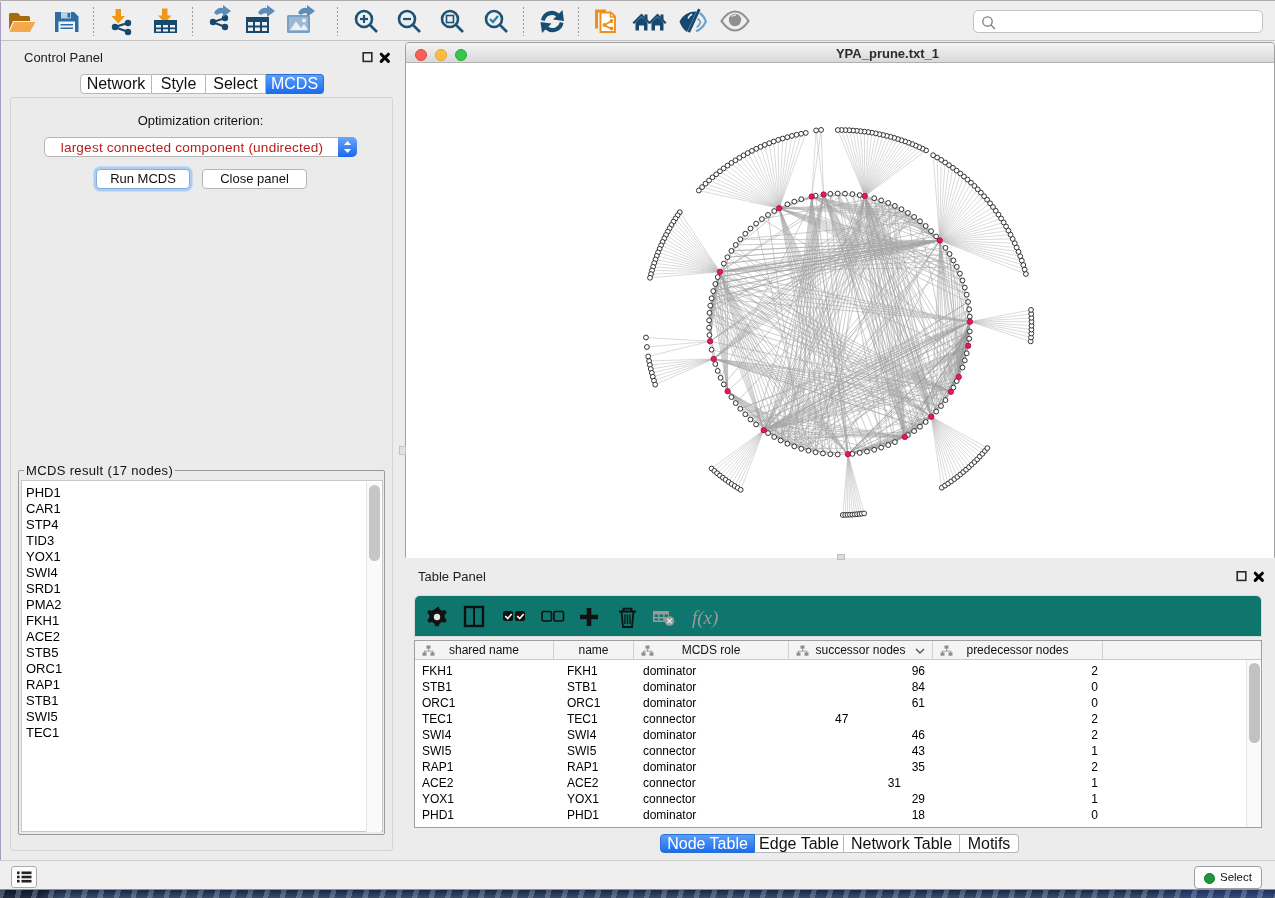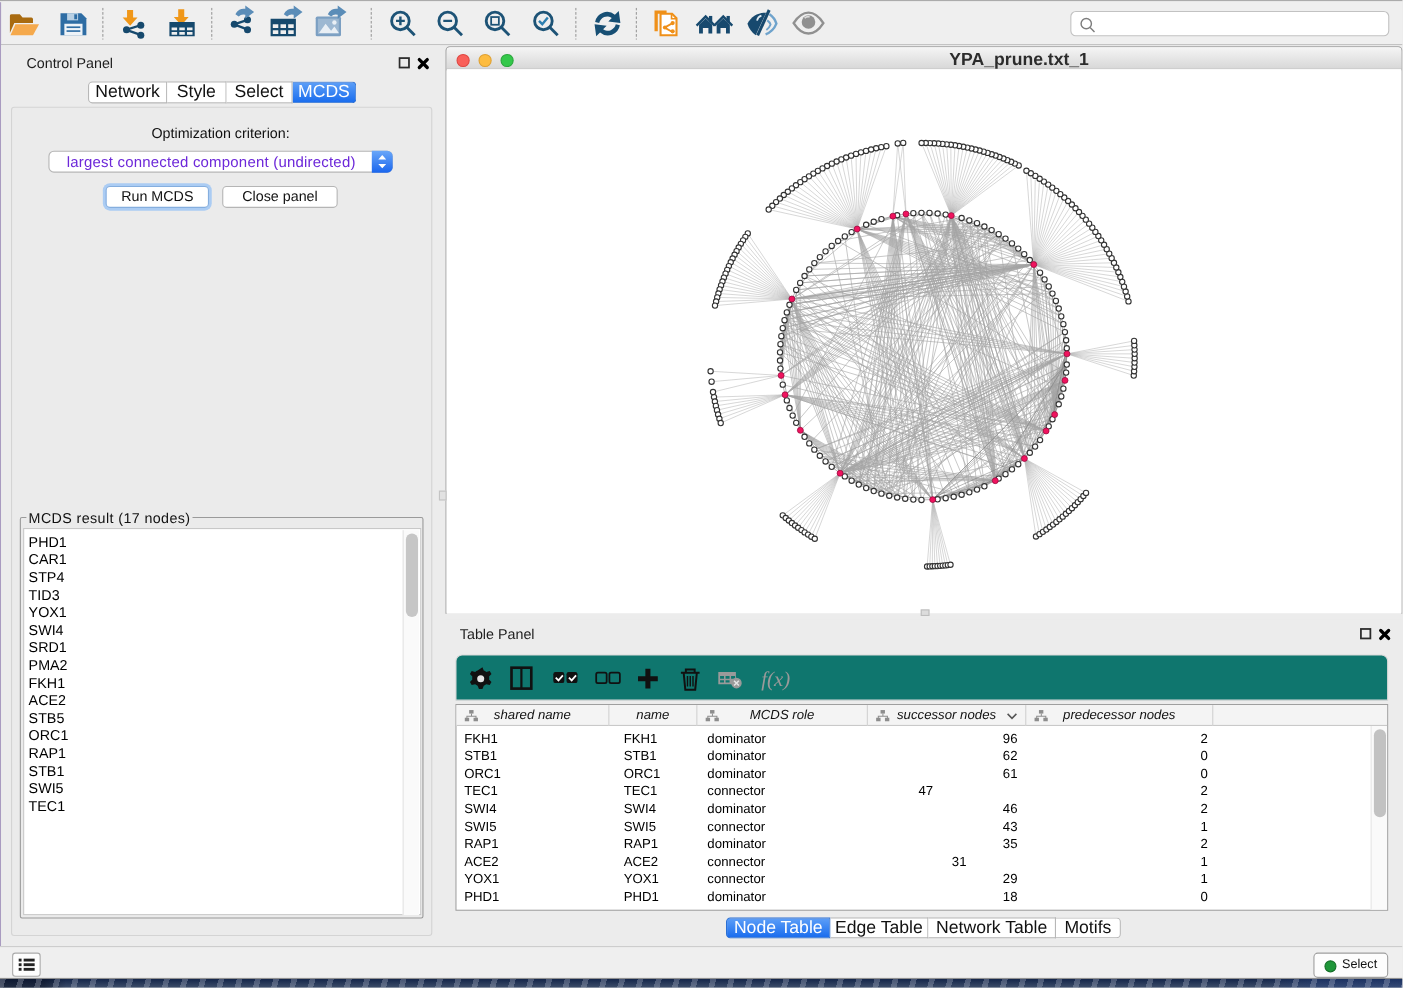--- a/index.html
+++ b/index.html
@@ -19,47 +19,47 @@
 #cpanel .title { position:absolute; left:23px; top:9px; font-size:13px; color:#1d1d1d; }
 .deco { position:absolute; font-size:13px; color:#000; }
 #tabpane { position:absolute; left:9px; top:56px; width:383px; height:754px; background:#ebebeb; border:1px solid #d4d4d4; border-radius:3px; }
 .tabs { position:absolute; display:flex; height:20px; font-size:16px; }
 .tabs .tab { background:#fff; border:1px solid #b7b7b7; border-left:none; color:#111; display:flex; align-items:center; justify-content:center; }
 .tabs .tab.first { border-left:1px solid #b7b7b7; border-radius:4px 0 0 4px; }
 .tabs .tab.last { border-radius:0 4px 4px 0; }
 .tabs .tab.sel { background:linear-gradient(#5c9ef7,#1a6dee); color:#fff; border-color:#2a6fd4; }
 #cptabs { left:79px; top:33px; }
 #optlabel { position:absolute; left:8px; top:72px; width:383px; text-align:center; font-size:13px; color:#111; }
-#dropdown { position:absolute; left:43px; top:96px; width:313px; height:20px; background:#fff; border:1px solid #b5b5b5; border-radius:5px; font-size:13px; color:#6d28d9; }
+#dropdown { position:absolute; left:43px; top:96px; width:313px; height:20px; background:#fff; border:1px solid #b5b5b5; border-radius:5px; font-size:13px; color:#b91c1c; }
 #dropdown .txt { position:absolute; left:0px; top:2px; width:294px; text-align:center; white-space:nowrap; font-size:13.6px; letter-spacing:0.2px; }
 #dropdown .cap { position:absolute; right:-1px; top:-1px; width:19px; height:20px; background:linear-gradient(#6aa7f8,#1a66ee); border-radius:0 5px 5px 0; }
 .btn { position:absolute; height:20px; background:#fff; border:1px solid #b5b5b5; border-radius:4px; font-size:13px; color:#111; text-align:center; line-height:18px; }
 #runbtn { left:95px; top:128px; width:94px; box-shadow:0 0 0 2.5px #abccf3; border-color:#85aede; }
 #closebtn { left:201px; top:128px; width:105px; }
 #fieldset { position:absolute; left:17px; top:429px; width:367px; height:365px; border:1px solid #9a9a9a; border-radius:2px; }
 #fieldset legend { position:absolute; top:-8px; left:5px; background:#ebebeb; padding:0 2px; font-size:13px; color:#111; letter-spacing:0.35px; }
 #mlist { position:absolute; left:2px; top:9px; width:362px; height:352px; padding-top:4px; background:#fff; border:1px solid #c8c8c8; font-size:13px; color:#000; }
 #mlist .it { padding-left:4px; height:16px; line-height:16px; }
 #mtrack { position:absolute; right:1px; top:1px; width:15px; height:350px; background:#fafafa; border-left:1px solid #e3e3e3; }
 #mthumb { position:absolute; left:2px; top:3px; width:11px; height:76px; background:#c6c6c6; border-radius:6px; }
 
 
 #netframe { left:405px; top:42px; width:870px; height:516px; background:#fff; border:1px solid #9f9f9f; border-radius:4px 4px 0 0; }
 #nettitle { position:absolute; left:0; top:0; width:868px; height:20px; background:linear-gradient(#f5f5f5,#d8d8d8); border-bottom:1px solid #b1b1b1; border-radius:4px 4px 0 0; }
-#nettitle .t { position:absolute; left:448px; top:3px; width:145px; text-align:center; font-size:16px; font-weight:bold; color:#2c2c2c; }
+#nettitle .t { position:absolute; left:409px; top:3px; width:145px; text-align:center; font-size:13px; font-weight:bold; color:#2c2c2c; }
 .light { position:absolute; top:5.5px; width:12px; height:12px; border-radius:6px; }
 #netcanvas { position:absolute; left:0; top:21px; width:868px; height:494px; background:#fff; overflow:hidden; }
 #resizeh { left:837px; top:554px; width:8px; height:6px; background:#dcdcdc; border:1px solid #bdbdbd; }
 
 
 #tpanel { left:405px; top:563px; width:870px; height:297px; background:#ececec; }
 #tpanel .title { position:absolute; left:13px; top:6px; font-size:13px; color:#1d1d1d; }
 #ttools { position:absolute; left:9px; top:32px; width:848px; height:42px; background:#0f766e; border:1px solid #d9d9d9; border-radius:6px 6px 0 0; }
 #ttable { position:absolute; left:9px; top:77px; width:848px; height:188px; background:#fff; border:1px solid #9f9f9f; font-size:12px; }
-#thead { position:absolute; left:0; top:0; width:846px; height:19px; background:#f4f4f4; border-bottom:1px solid #c9c9c9;font-style:italic; }
+#thead { position:absolute; left:0; top:0; width:846px; height:19px; background:#f4f4f4; border-bottom:1px solid #c9c9c9; }
 #thead .col { position:absolute; top:0; height:19px; border-right:1px solid #d2d2d2; }
 #thead .lab { position:absolute; top:2px; width:100%; text-align:center; font-size:12px; color:#111; }
 .trow { position:absolute; left:0; width:830px; height:16px; line-height:16px; color:#000; }
 .trow span { position:absolute; }
 #ttrack { position:absolute; right:0px; top:19px; width:15px; height:167px; background:#fafafa; border-left:1px solid #e6e6e6; }
 #tthumb { position:absolute; left:2px; top:3px; width:11px; height:80px; background:#c2c2c2; border-radius:6px; }
 #btabs { left:255px; top:271px; }
 #btabs .tab { height:19px; }
 
 
@@ -1408,21 +1408,21 @@
         <span style="left:7px">FKH1</span>
         <span style="left:152px">FKH1</span>
         <span style="left:228px">dominator</span>
         <span style="left:420px;width:90px;text-align:right">96</span>
         <span style="left:593px;width:90px;text-align:right">2</span>
       </div>
 <div class="trow" style="top:38px">
         <span style="left:7px">STB1</span>
         <span style="left:152px">STB1</span>
         <span style="left:228px">dominator</span>
-        <span style="left:420px;width:90px;text-align:right">62</span>
+        <span style="left:420px;width:90px;text-align:right">84</span>
         <span style="left:593px;width:90px;text-align:right">0</span>
       </div>
 <div class="trow" style="top:54px">
         <span style="left:7px">ORC1</span>
         <span style="left:152px">ORC1</span>
         <span style="left:228px">dominator</span>
         <span style="left:420px;width:90px;text-align:right">61</span>
         <span style="left:593px;width:90px;text-align:right">0</span>
       </div>
 <div class="trow" style="top:70px">
@@ -1450,21 +1450,21 @@
         <span style="left:7px">RAP1</span>
         <span style="left:152px">RAP1</span>
         <span style="left:228px">dominator</span>
         <span style="left:420px;width:90px;text-align:right">35</span>
         <span style="left:593px;width:90px;text-align:right">2</span>
       </div>
 <div class="trow" style="top:134px">
         <span style="left:7px">ACE2</span>
         <span style="left:152px">ACE2</span>
         <span style="left:228px">connector</span>
-        <span style="left:412px;width:90px;text-align:center">31</span>
+        <span style="left:396px;width:90px;text-align:right">31</span>
         <span style="left:593px;width:90px;text-align:right">1</span>
       </div>
 <div class="trow" style="top:150px">
         <span style="left:7px">YOX1</span>
         <span style="left:152px">YOX1</span>
         <span style="left:228px">connector</span>
         <span style="left:420px;width:90px;text-align:right">29</span>
         <span style="left:593px;width:90px;text-align:right">1</span>
       </div>
 <div class="trow" style="top:166px">

